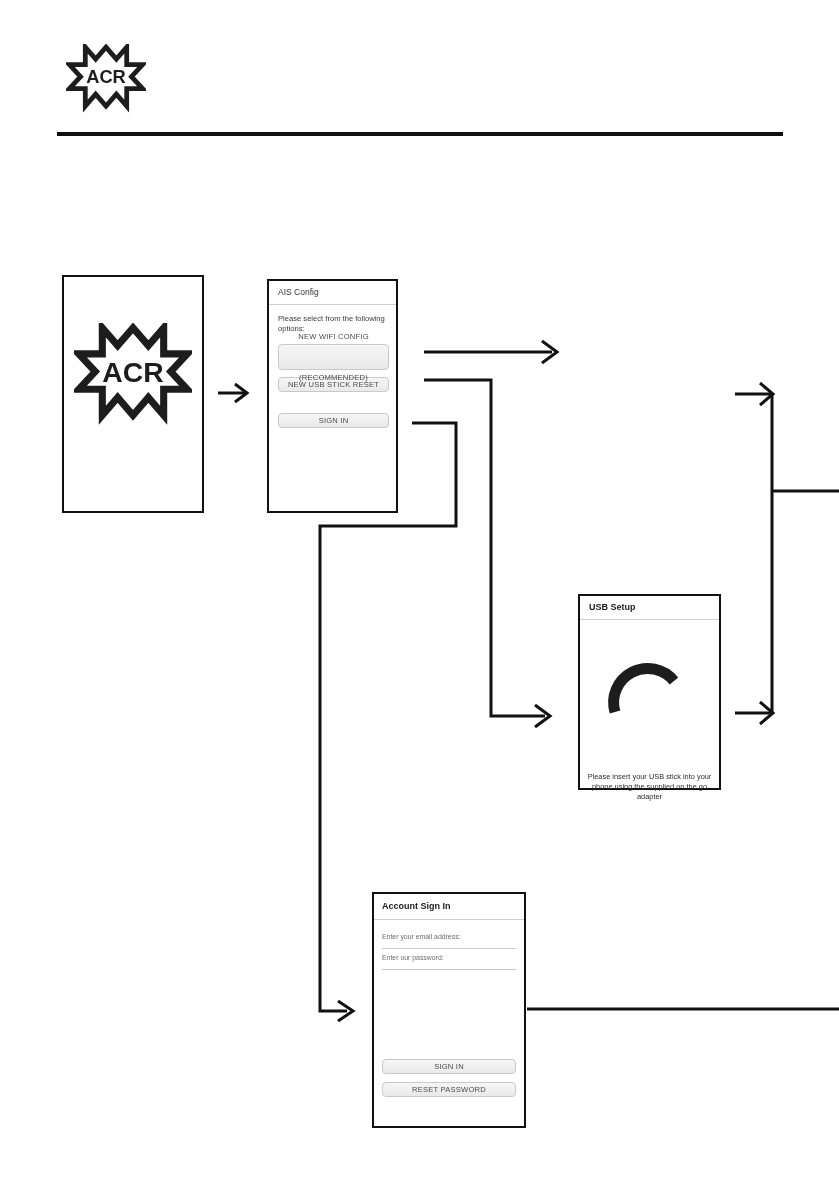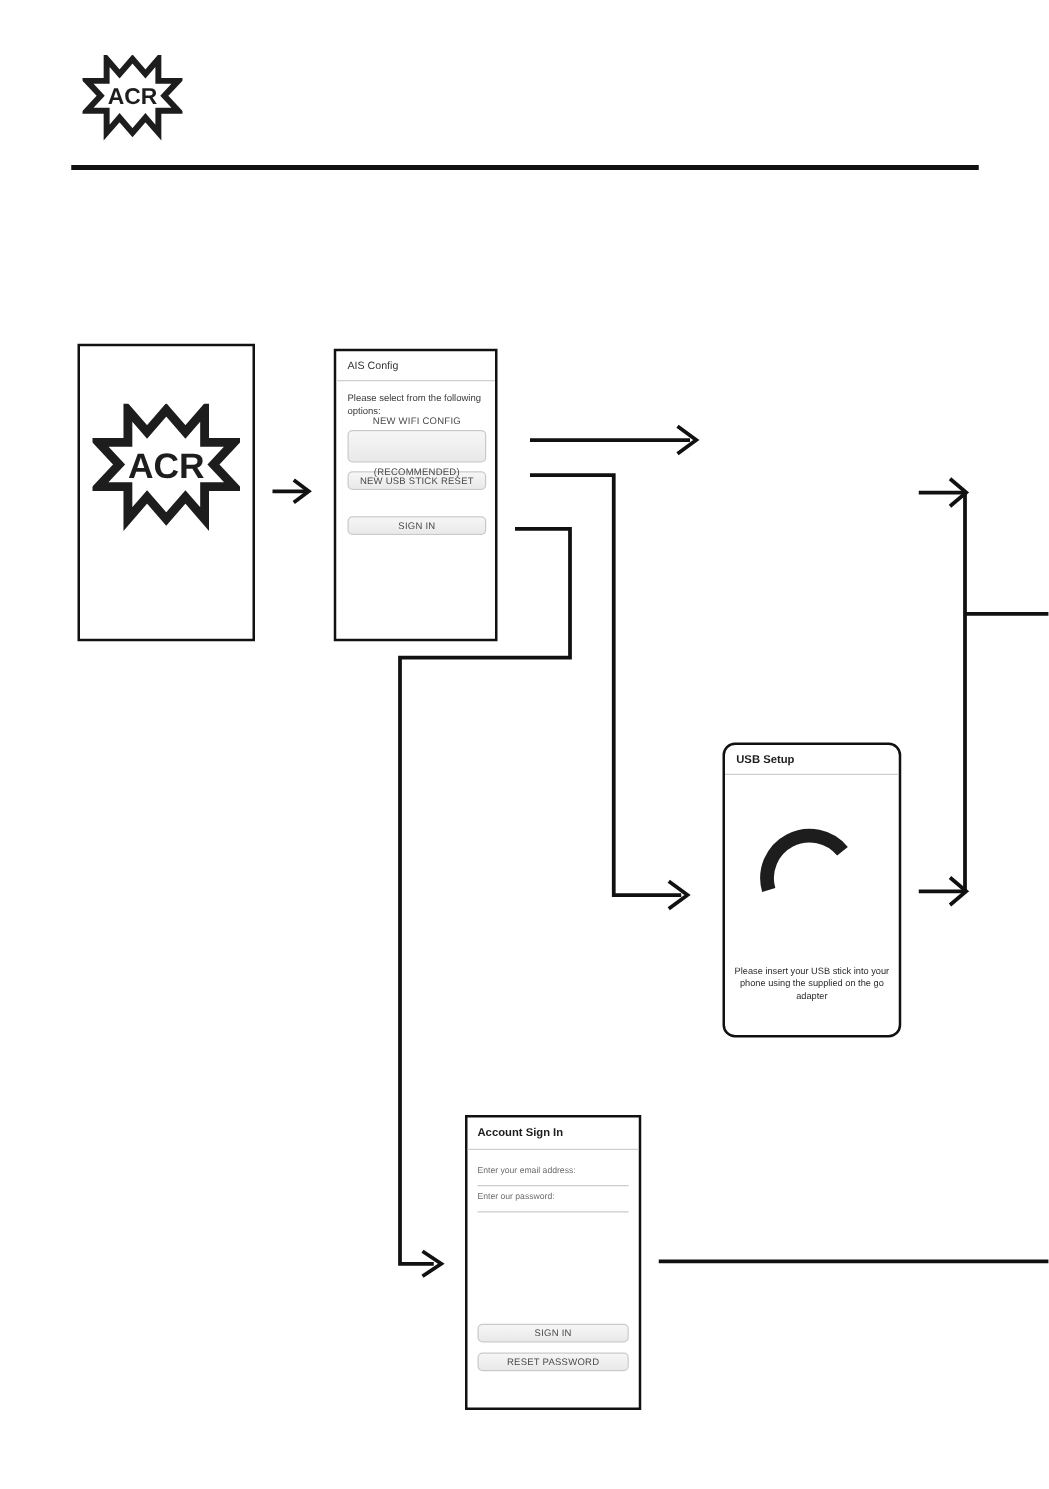--- a/index.html
+++ b/index.html
@@ -120,33 +120,33 @@
         <span>NEW USB STICK RESET</span>
       </div>
 
       <div class="mbtn" style="margin-top:21px;height:15px;">
         <span>SIGN IN</span>
       </div>
     </div>
   </div>
 
 
-  <div class="phone" style="left:578px;top:578px;width:143px;height:236px;border-radius:10px;">
+  <div class="phone" style="left:578px;top:578px;width:143px;height:196px;">
     <div class="phone-title bold">USB Setup</div>
     <div class="phone-body" style="height:210px;">
       <div class="spin" style="left:21px;top:22px;width:88px;height:88px;">
         <svg viewBox="0 0 88 88" width="88" height="88" xmlns="http://www.w3.org/2000/svg">
           <path d="M 14 70 A 34 34 0 0 1 73 39" fill="none" stroke="#1d1d1d" stroke-width="11" stroke-linecap="butt"></path>
         </svg>
       </div>
       <div class="status-text" style="top:152px;">Please insert your USB stick into your phone using the supplied on the go adapter</div>
     </div>
   </div>
 
-  <div class="phone" style="left:372px;top:876px;width:141px;height:236px;">
+  <div class="phone" style="left:372px;top:876px;width:154px;height:236px;">
     <div class="phone-title bold" style="padding:7px 8px 7px 8px;">Account Sign In</div>
     <div class="phone-body" style="height:210px;">
       <div class="field" style="top:12px;">Enter your email address:</div>
       <div class="field" style="top:33px;">Enter our password:</div>
 
       <div class="mbtn" style="position:absolute;left:8px;right:8px;top:139px;height:15px;">
         <span>SIGN IN</span>
       </div>
       <div class="mbtn" style="position:absolute;left:8px;right:8px;top:162px;height:15px;">
         <span>RESET PASSWORD</span>

